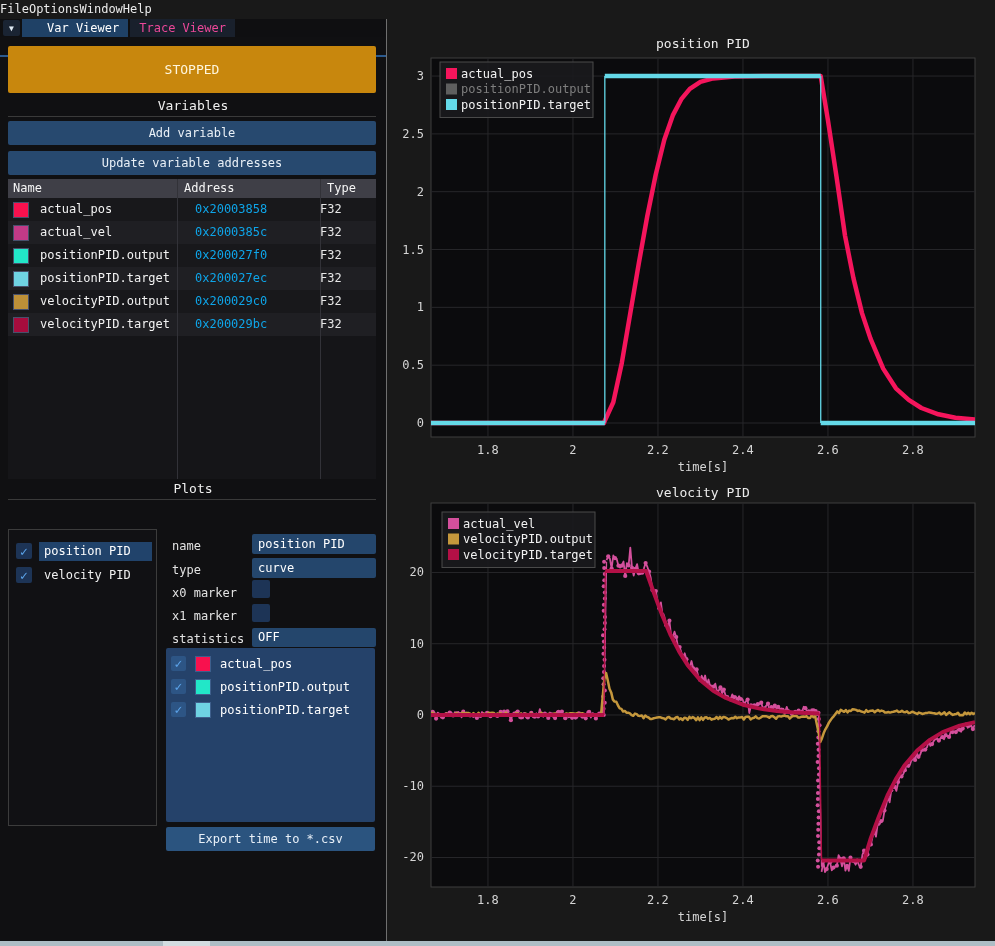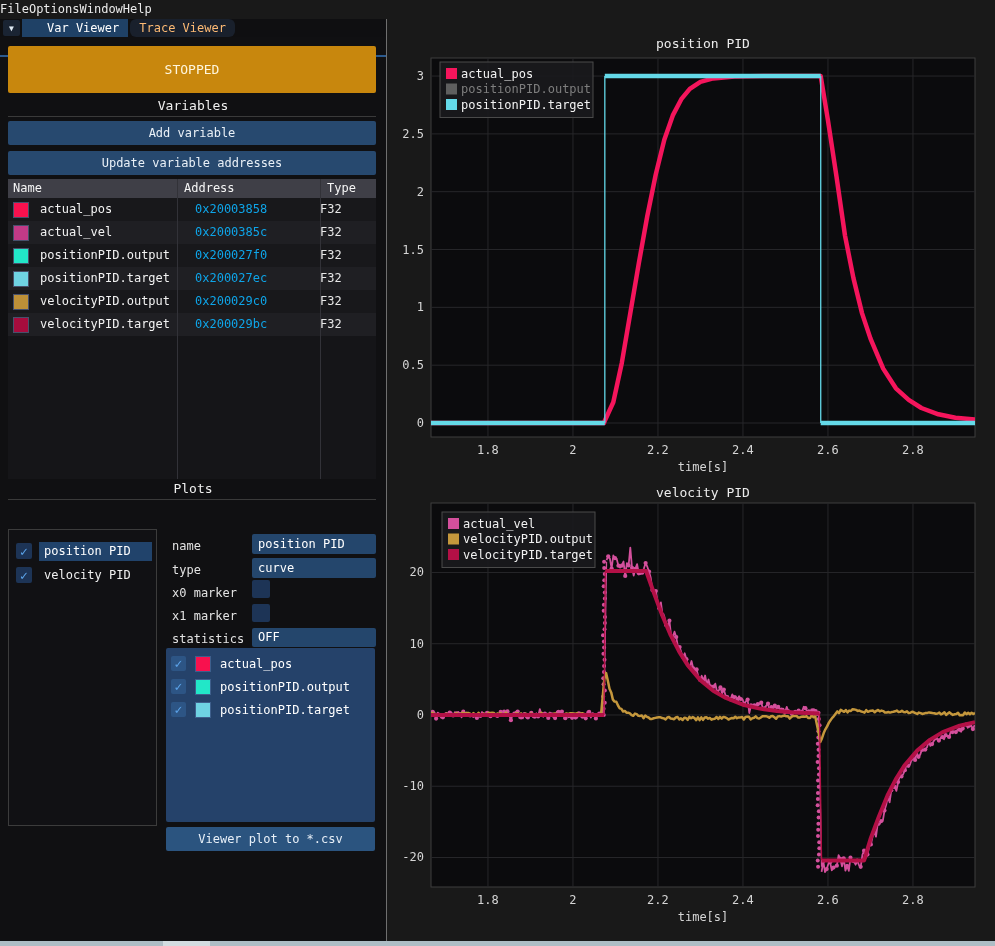--- a/index.html
+++ b/index.html
@@ -9,21 +9,21 @@
   .menubar{position:absolute;left:0;top:0;width:995px;height:19px;background:#191919;
            border-bottom:1px solid #252525;display:flex;align-items:center;}
   .menu-item{padding:0 0;line-height:19px;color:#eaeaea;cursor:default;}
   .tabstrip{position:absolute;left:0;top:19px;width:386px;height:18px;background:#0f0f11;}
   .tab-underline{position:absolute;left:0;top:36px;width:386px;height:2px;background:#2b5a8f;}
   .tab-list-btn{position:absolute;left:3px;top:20px;width:17px;height:16px;background:#1a2433;
                 color:#dfe9f3;font-size:8px;display:flex;align-items:center;justify-content:center;border-radius:2px;}
   .tabs{position:absolute;left:22px;top:19px;display:flex;gap:2px;height:18px;}
   .tab{padding:0 9px;line-height:18px;}
   .tab.active{background:#1f4166;color:#fff;padding-left:25px;}
-  .tab.inactive{background:#19202c;color:#fdba74;border-radius:6px;}
+  .tab.inactive{background:#19202c;color:#ec4899;}
   
   .btn{border:none;border-radius:2px;font-family:inherit;font-size:12px;cursor:pointer;}
   .btn-stopped{position:absolute;left:8px;top:46px;width:368px;height:47px;background:#c8870d;
                color:#fff6dd;font-size:13px;}
   .section-header{position:absolute;left:0;width:386px;text-align:center;font-size:13px;color:#efefef;}
   .hdr-variables{top:98px;} .hdr-plots{top:481px;}
   .sep{position:absolute;left:8px;width:368px;height:1px;background:#3a3a3a;}
   .sep1{top:116px;} .sep2{top:499px;}
   .blue-btn{position:absolute;left:8px;width:368px;height:24px;background:#27496f;color:#e9f0f7;}
   .btn-add-var{top:121px;} .btn-upd-var{top:151px;} .btn-add-plot{top:504px;}
@@ -202,21 +202,21 @@
         <div class="swatch" style="background: rgb(34, 231, 200);"></div>
         <span class="lbl">positionPID.output</span>
       </div>
       <div class="sp-row">
         <div class="check">✓</div>
         <div class="swatch" style="background: rgb(111, 211, 227);"></div>
         <span class="lbl">positionPID.target</span>
       </div>
     </div>
 
-  <button class="btn btn-export">Viewer plot to *.csv</button>
+  <button class="btn btn-export">Export time to *.csv</button>
 
   <div class="divider"></div>
   <div class="right-panel"></div>
 
   <svg id="chart0" class="chart" width="604" height="450">
       <rect x="40" y="30" width="544" height="379" fill="#0b0b0d" stroke="#3e3e3e"></rect>
       <line x1="96.95000000000005" y1="30" x2="96.95000000000005" y2="409" stroke="#27272a"></line>
       <line x1="181.95" y1="30" x2="181.95" y2="409" stroke="#27272a"></line>
       <line x1="266.95000000000005" y1="30" x2="266.95000000000005" y2="409" stroke="#27272a"></line>
       <line x1="351.94999999999993" y1="30" x2="351.94999999999993" y2="409" stroke="#27272a"></line>

